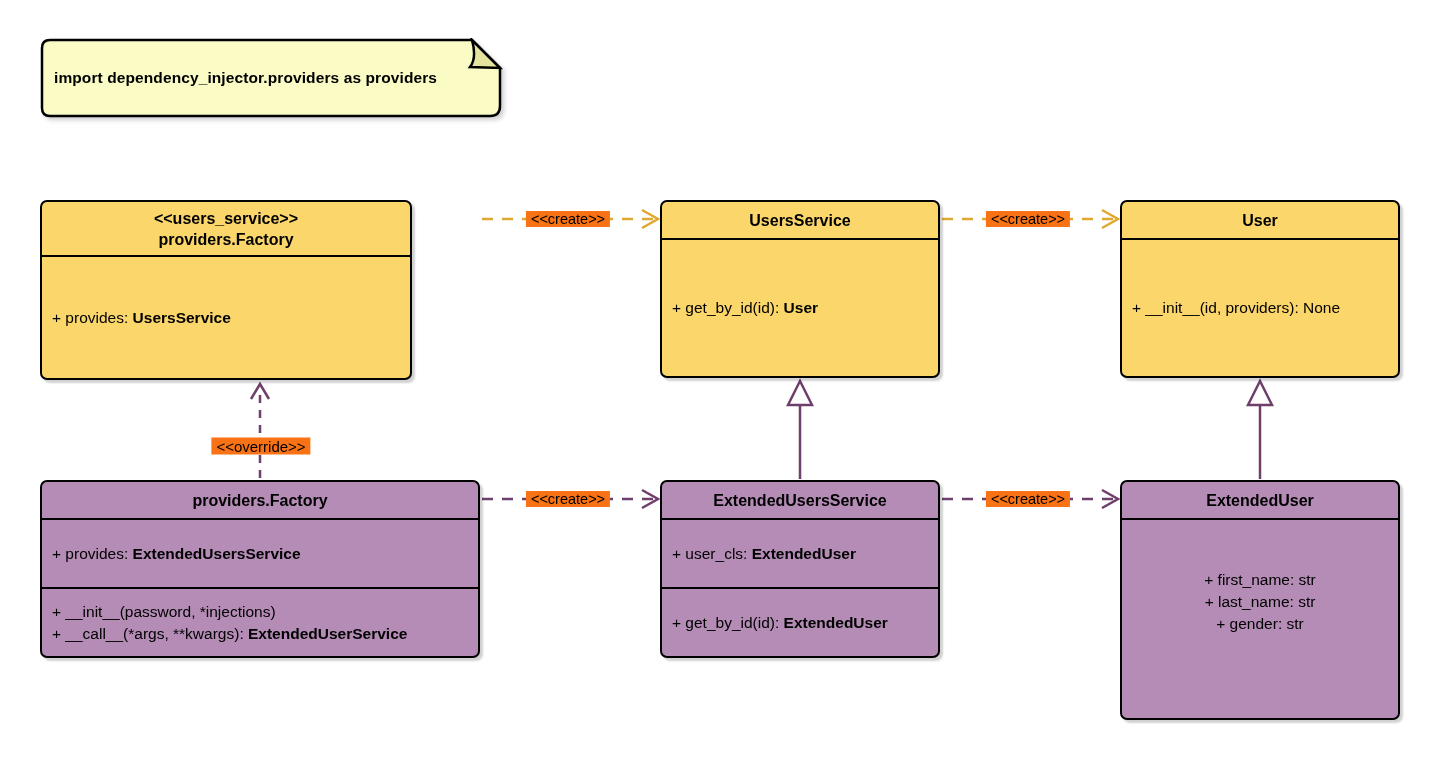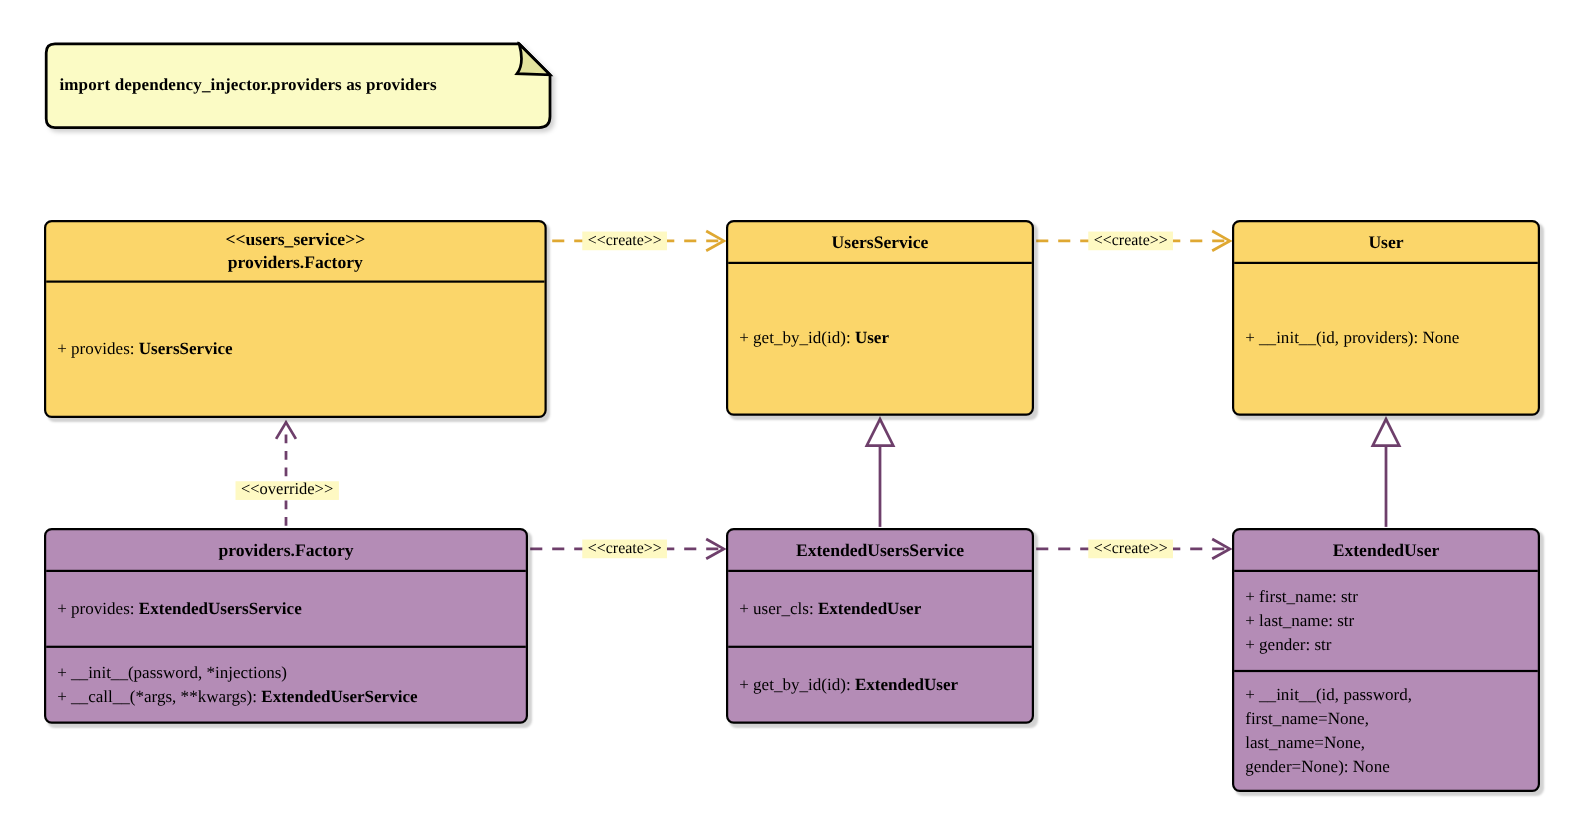--- a/index.html
+++ b/index.html
@@ -1,19 +1,19 @@
 <!DOCTYPE html>
 <html><head>
 <meta charset="utf-8">
 <style>
   * { margin:0; padding:0; box-sizing:border-box; }
   html,body { background:#ffffff; }
   .canvas {
     position:relative; width:1440px; height:760px; background:#ffffff;
-    font-family:Liberation Serif, serif; color:#000; overflow:hidden;
+    font-family:Liberation Sans, sans-serif; color:#000; overflow:hidden;
   }
   .edges { position:absolute; left:0; top:0; width:1440px; height:760px; pointer-events:none; }
 
   
   .note-wrap { position:absolute; left:40px; top:38px; width:464px; height:82px;
                filter:drop-shadow(3px 3px 2px rgba(0,0,0,0.18)); }
   .note-text { position:absolute; left:14px; top:0; height:80px; right:30px;
                display:flex; align-items:center; font-weight:bold; font-size:15.5px;
                letter-spacing:0.1px; white-space:nowrap; }
 
@@ -34,21 +34,21 @@
     flex:1 1 0; border-top:2px solid #000;
     display:flex; flex-direction:column; justify-content:center;
     padding:4px 10px; font-size:15.5px; line-height:22px;
   }
   .member { white-space:nowrap; }
   .member b { font-weight:bold; }
 
   
   .edge-label {
     position:absolute; transform:translate(-50%,-50%);
-    background:#fef9c3; padding:0 5px; font-size:14.5px; white-space:nowrap;
+    background:#f97316; padding:0 5px; font-size:14.5px; white-space:nowrap;
   }
 </style>
 </head>
 <body>
 
 <div class="canvas">
 
   <svg class="edges">
 
     <line x1="482" y1="219" x2="654" y2="219" stroke="#DFA832" stroke-width="2.5" stroke-dasharray="11,9"></line>
@@ -74,21 +74,21 @@
   </svg>
 
   <div class="note-wrap">
     <svg width="464" height="82" viewBox="0 0 464 82">
       <path d="M10 2 H432 L460 30 V68 Q460 78 450 78 H10 Q2 78 2 70 V10 Q2 2 10 2 Z" fill="#FBFBC5" stroke="#000" stroke-width="2.5"></path>
       <path d="M432 2 Q437 20 430 29 L460 30 Z" fill="#E4E49E" stroke="#000" stroke-width="2.5"></path>
     </svg>
     <div class="note-text">import dependency_injector.providers as providers</div>
   </div>
 
-  <div class="uml-class yellow" style="left:40px; top:200px; width:457px; height:180px;">
+  <div class="uml-class yellow" style="left:40px; top:200px; width:372px; height:180px;">
     <div class="cls-header" style="height:53px;">
       <div>&lt;&lt;users_service&gt;&gt;</div>
       <div>providers.Factory</div>
     </div>
     <div class="cls-section">
       <div class="member"><span>+ provides: </span><b>UsersService</b></div>
     </div>
   </div>
 
   <div class="uml-class yellow" style="left:660px; top:200px; width:280px; height:178px;">
@@ -131,30 +131,24 @@
     </div>
     <div class="cls-section">
       <div class="member"><span>+ get_by_id(id): </span><b>ExtendedUser</b></div>
     </div>
   </div>
 
   <div class="uml-class purple" style="left:1120px; top:480px; width:280px; height:240px;">
     <div class="cls-header" style="height:36px;">
       <div>ExtendedUser</div>
     </div>
-    <div class="cls-section" style="flex-grow:0.82;">
+    <div class="cls-section" style="flex-grow:0.82;text-align:center;">
       <div class="member"><span>+ first_name: str</span></div>
       <div class="member"><span>+ last_name: str</span></div>
       <div class="member"><span>+ gender: str</span></div>
-    </div>
-    <div class="cls-section">
-      <div class="member"><span>+ __init__(id, password,</span></div>
-      <div class="member"><span>first_name=None,</span></div>
-      <div class="member"><span>last_name=None,</span></div>
-      <div class="member"><span>gender=None): None</span></div>
     </div>
   </div>
 
   <div class="edge-label" style="left:568px; top:219px;">&lt;&lt;create&gt;&gt;</div>
   <div class="edge-label" style="left:1028px; top:219px;">&lt;&lt;create&gt;&gt;</div>
   <div class="edge-label" style="left:568px; top:499px;">&lt;&lt;create&gt;&gt;</div>
   <div class="edge-label" style="left:1028px; top:499px;">&lt;&lt;create&gt;&gt;</div>
   <div class="edge-label" style="left:261px; top:446px; font-size:15px;">&lt;&lt;override&gt;&gt;</div>
 
 </div>

